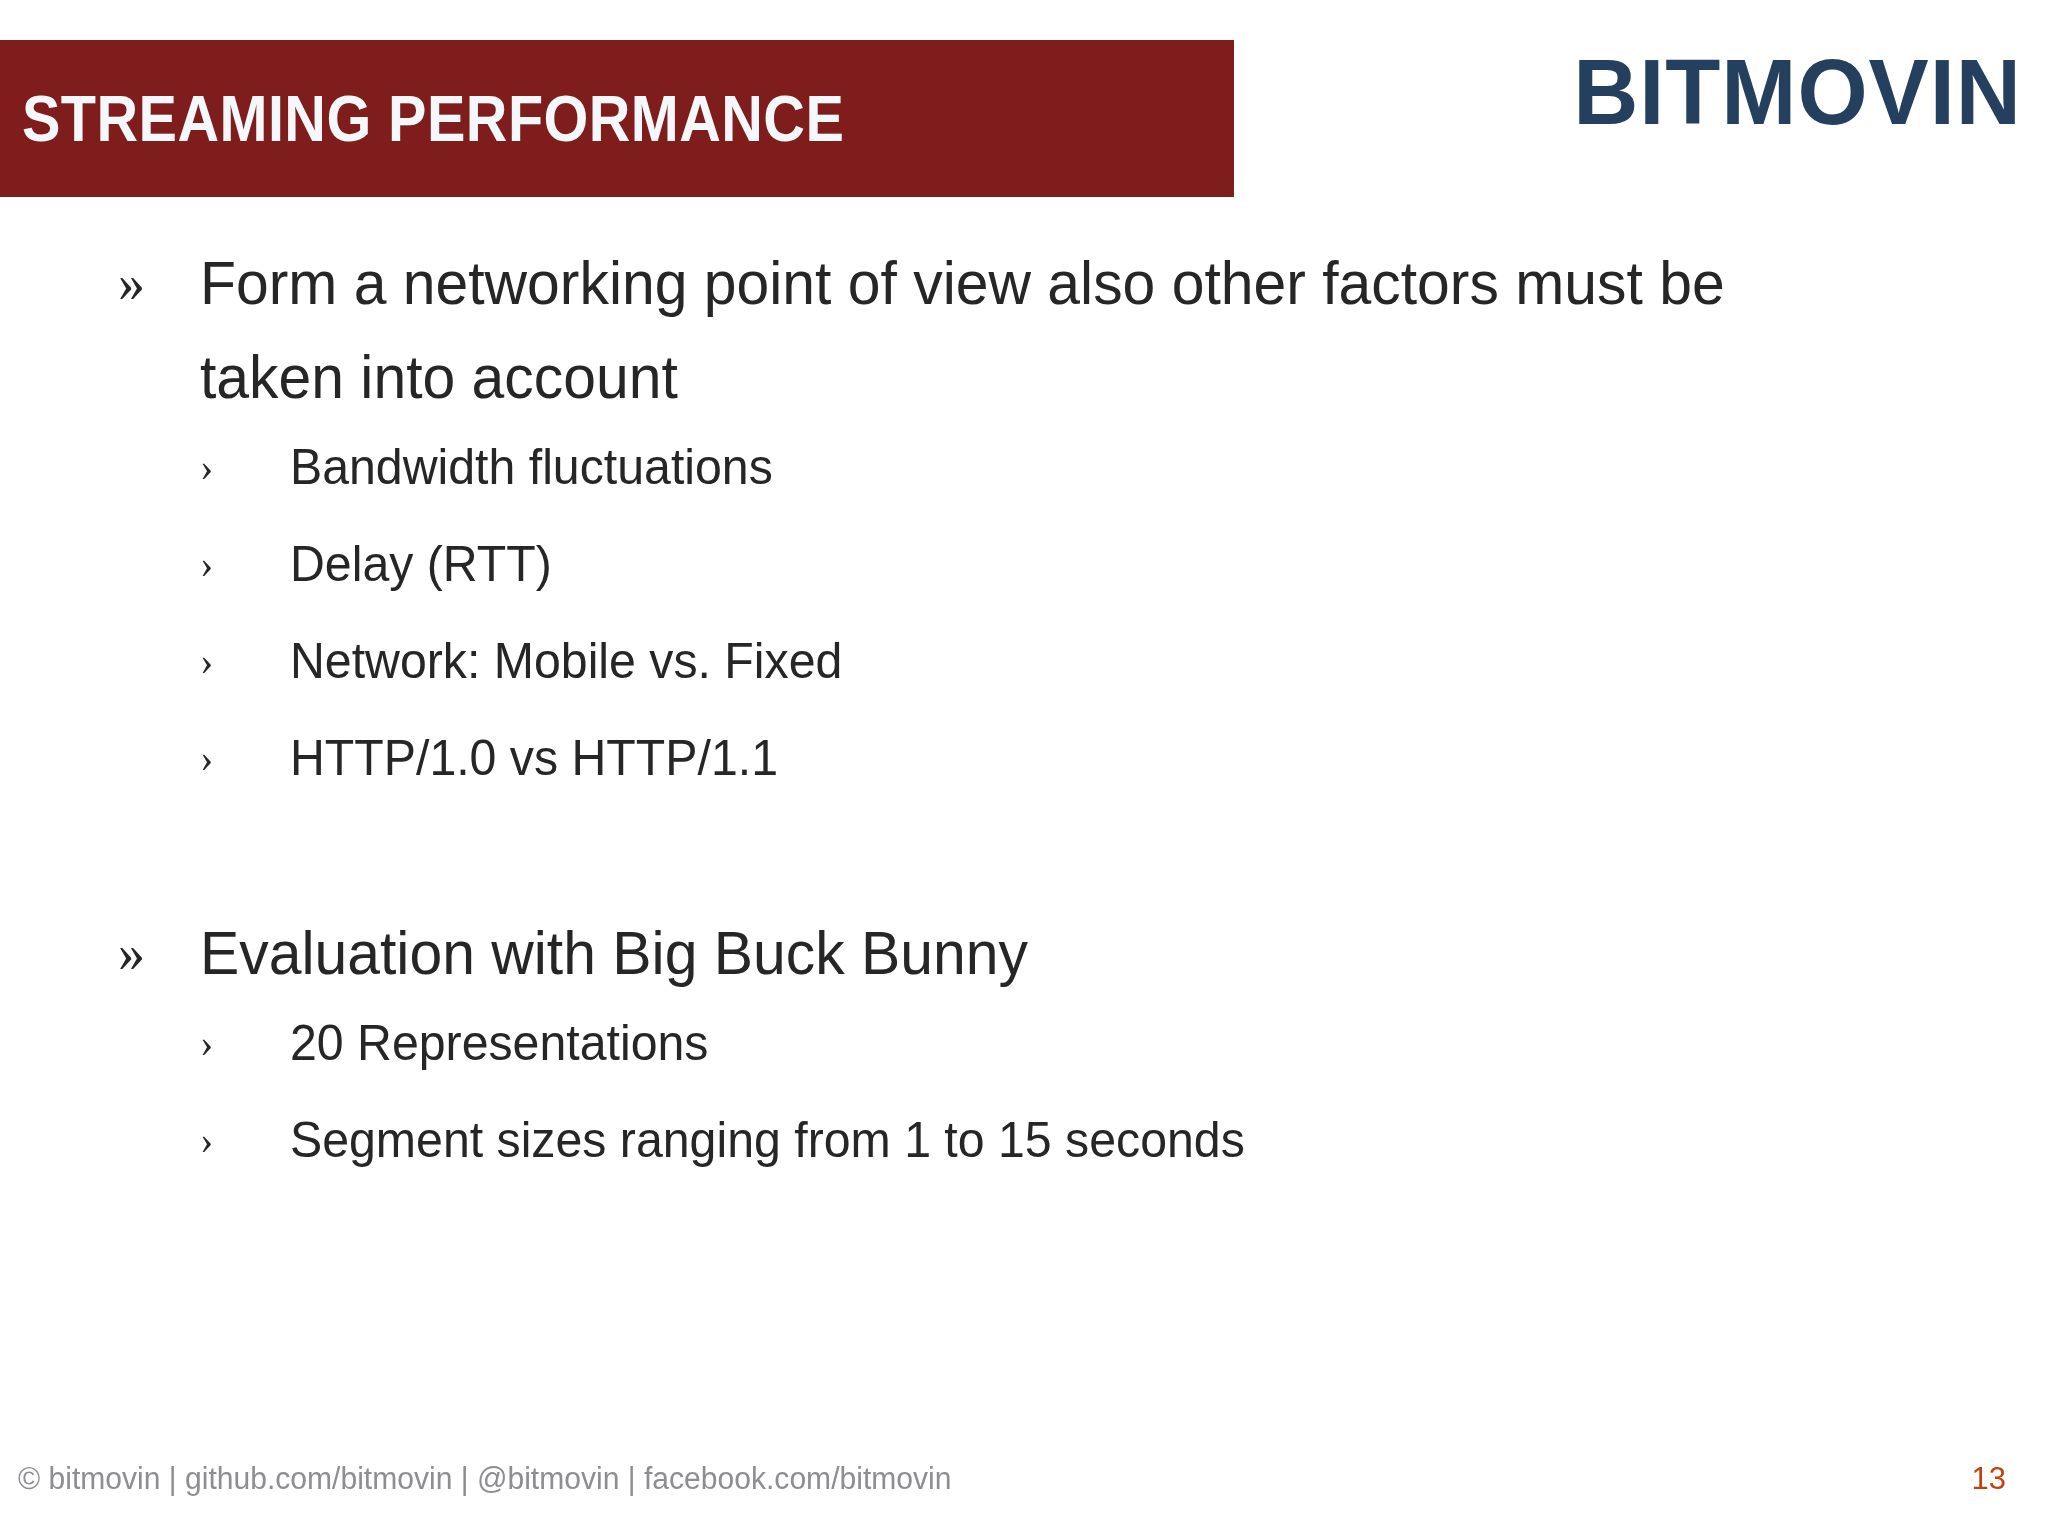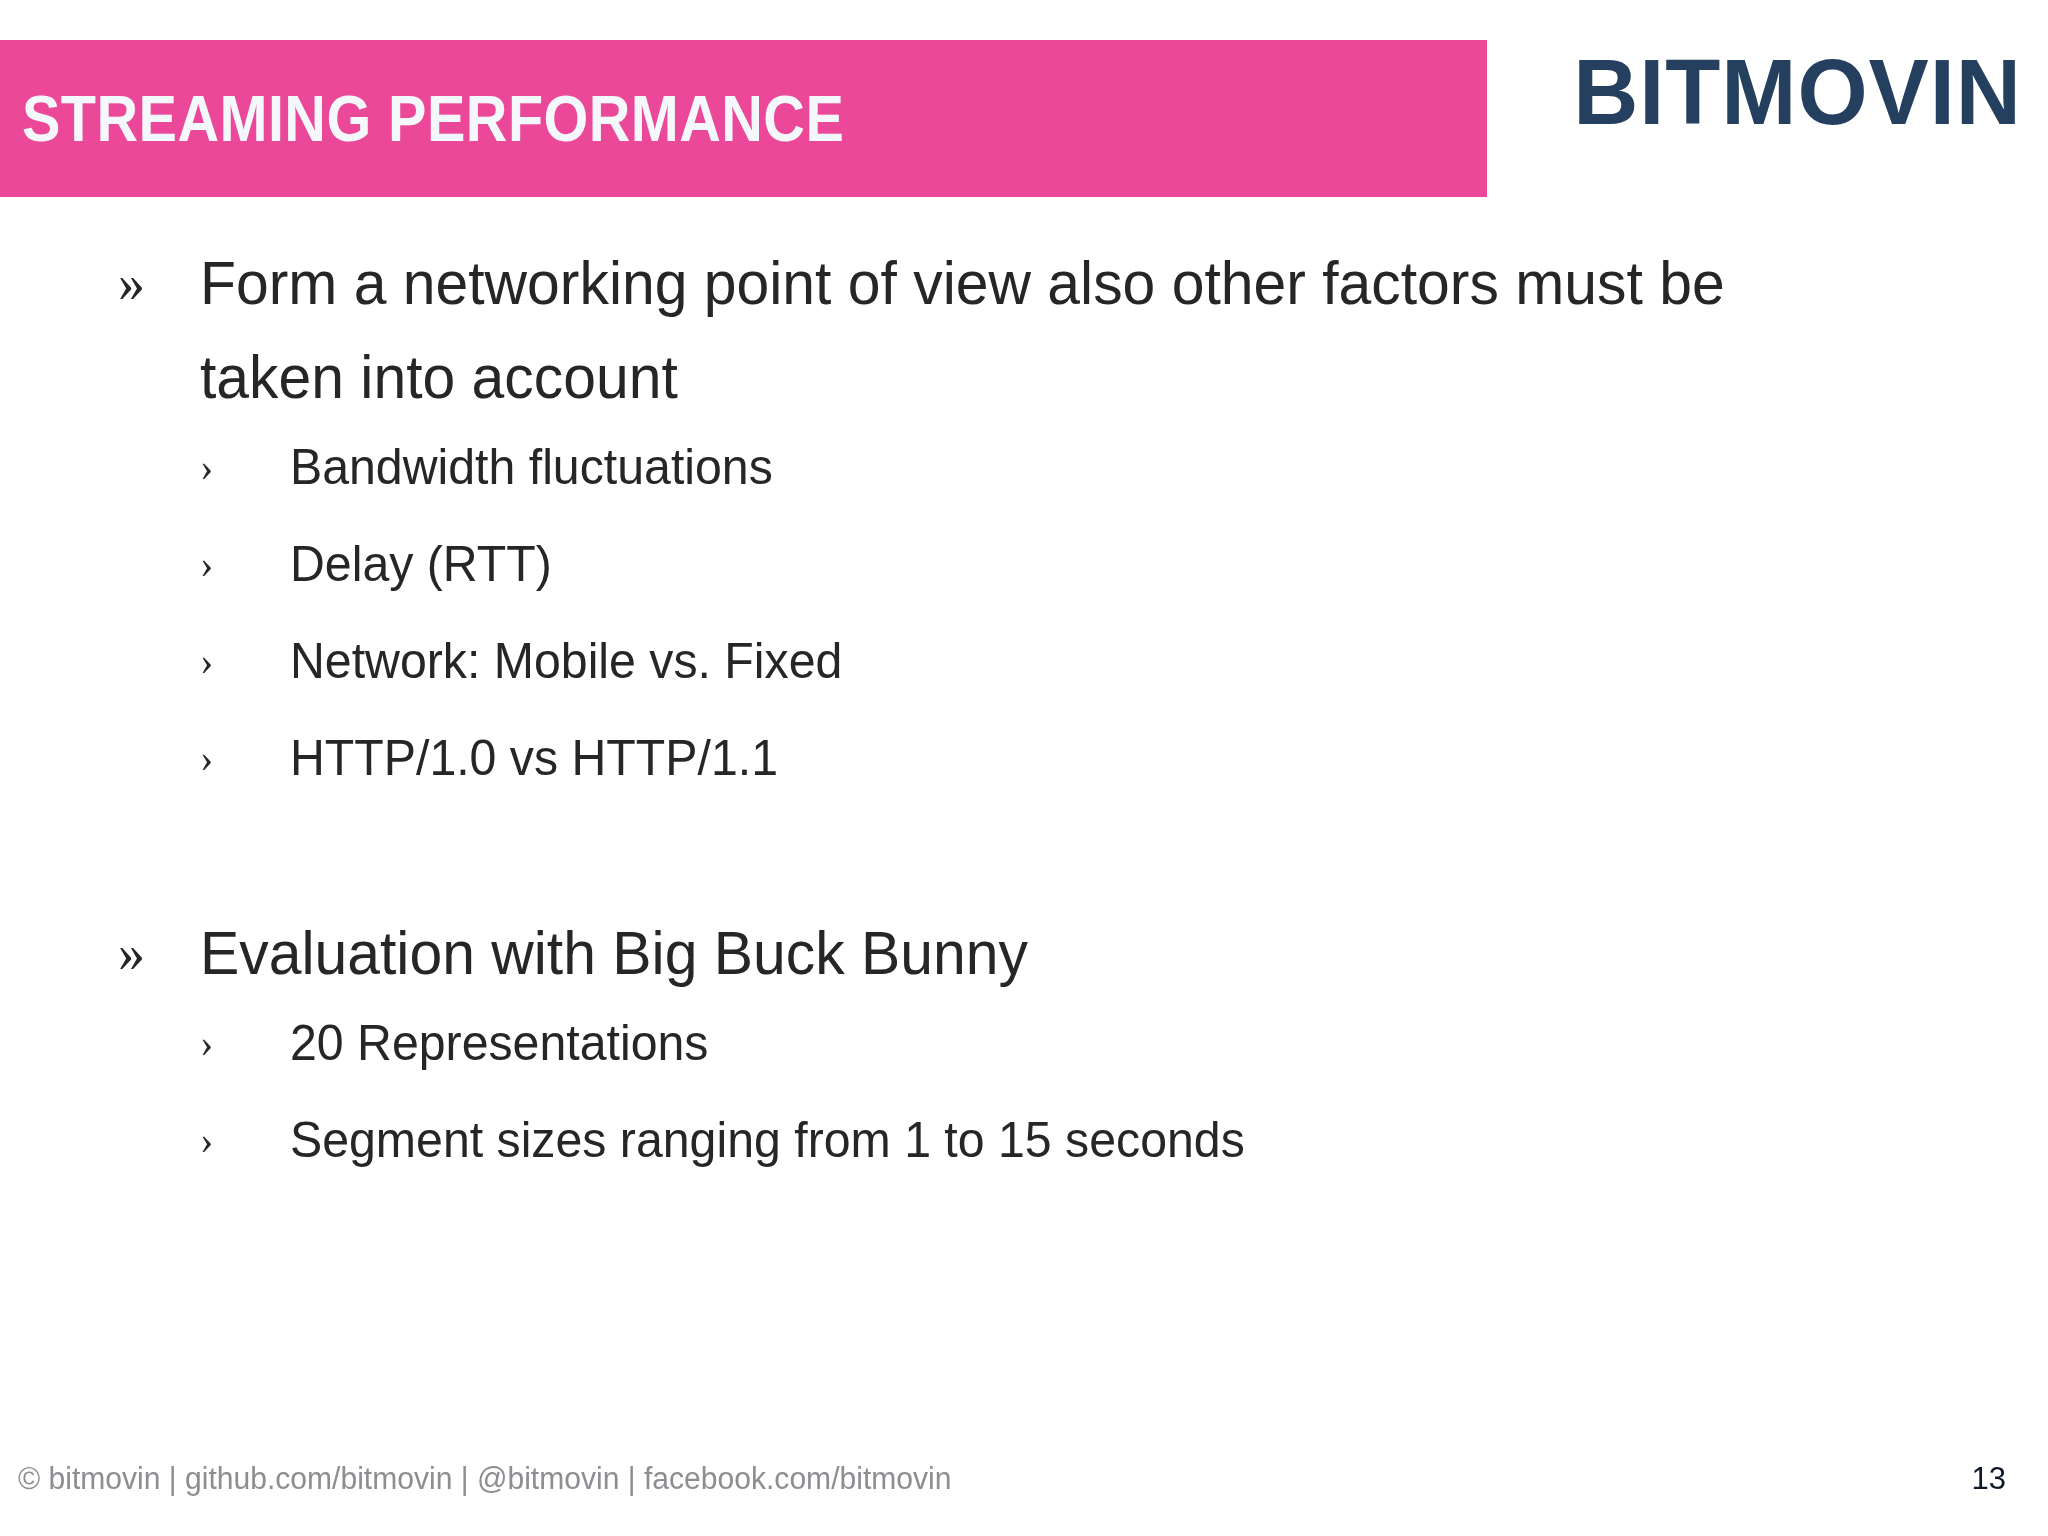--- a/index.html
+++ b/index.html
@@ -14,23 +14,23 @@
     overflow: hidden;
     font-family: "Liberation Sans", sans-serif;
     -webkit-font-smoothing: antialiased;
   }
 
   
   .slide-header {
     position: absolute;
     left: 0;
     top: 40px;
-    width: 1487px;
+    width: 1234px;
     height: 157px;
-    background: #ec4899;
+    background: #7f1d1d;
     display: flex;
     align-items: center;
   }
   .slide-title {
     color: #f4f8fb;
     font-family: "Liberation Sans", sans-serif;
     font-weight: bold;
     font-size: 64px;
     letter-spacing: 0.5px;
     margin-left: 22px;
@@ -131,21 +131,21 @@
     font-size: 31px;
     line-height: 1;
     white-space: nowrap;
     transform: scaleX(0.97);
     transform-origin: left bottom;
   }
   .page-number {
     position: absolute;
     right: 42px;
     bottom: 24px;
-    color: #0f172a;
+    color: #c2410c;
     font-size: 31px;
     line-height: 1;
   }
 </style>
 </head>
 <body>
 
 <div class="slide-header">
   <div class="slide-title">STREAMING PERFORMANCE</div>
 </div>

